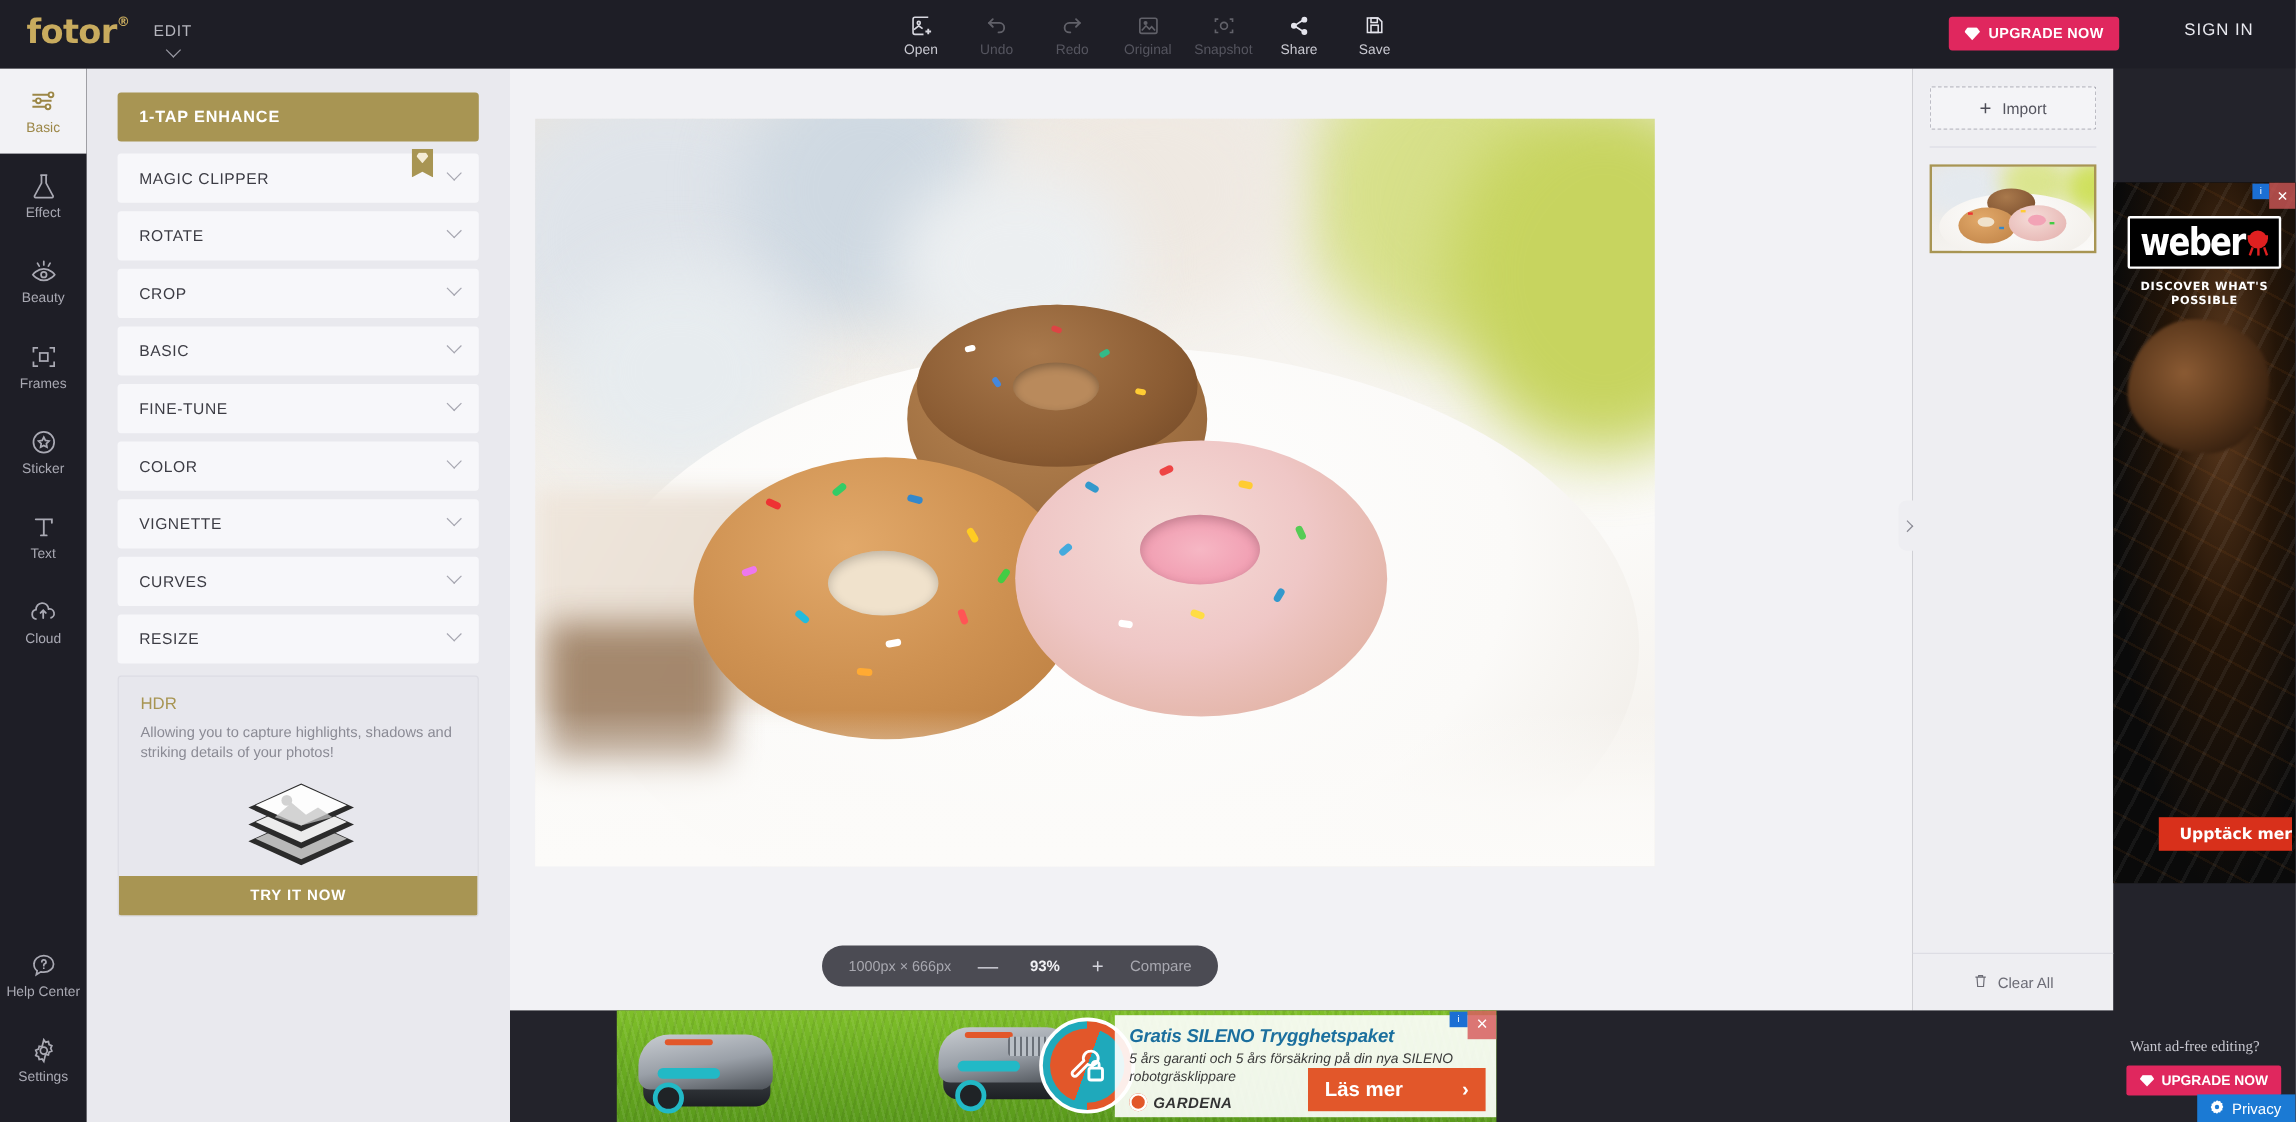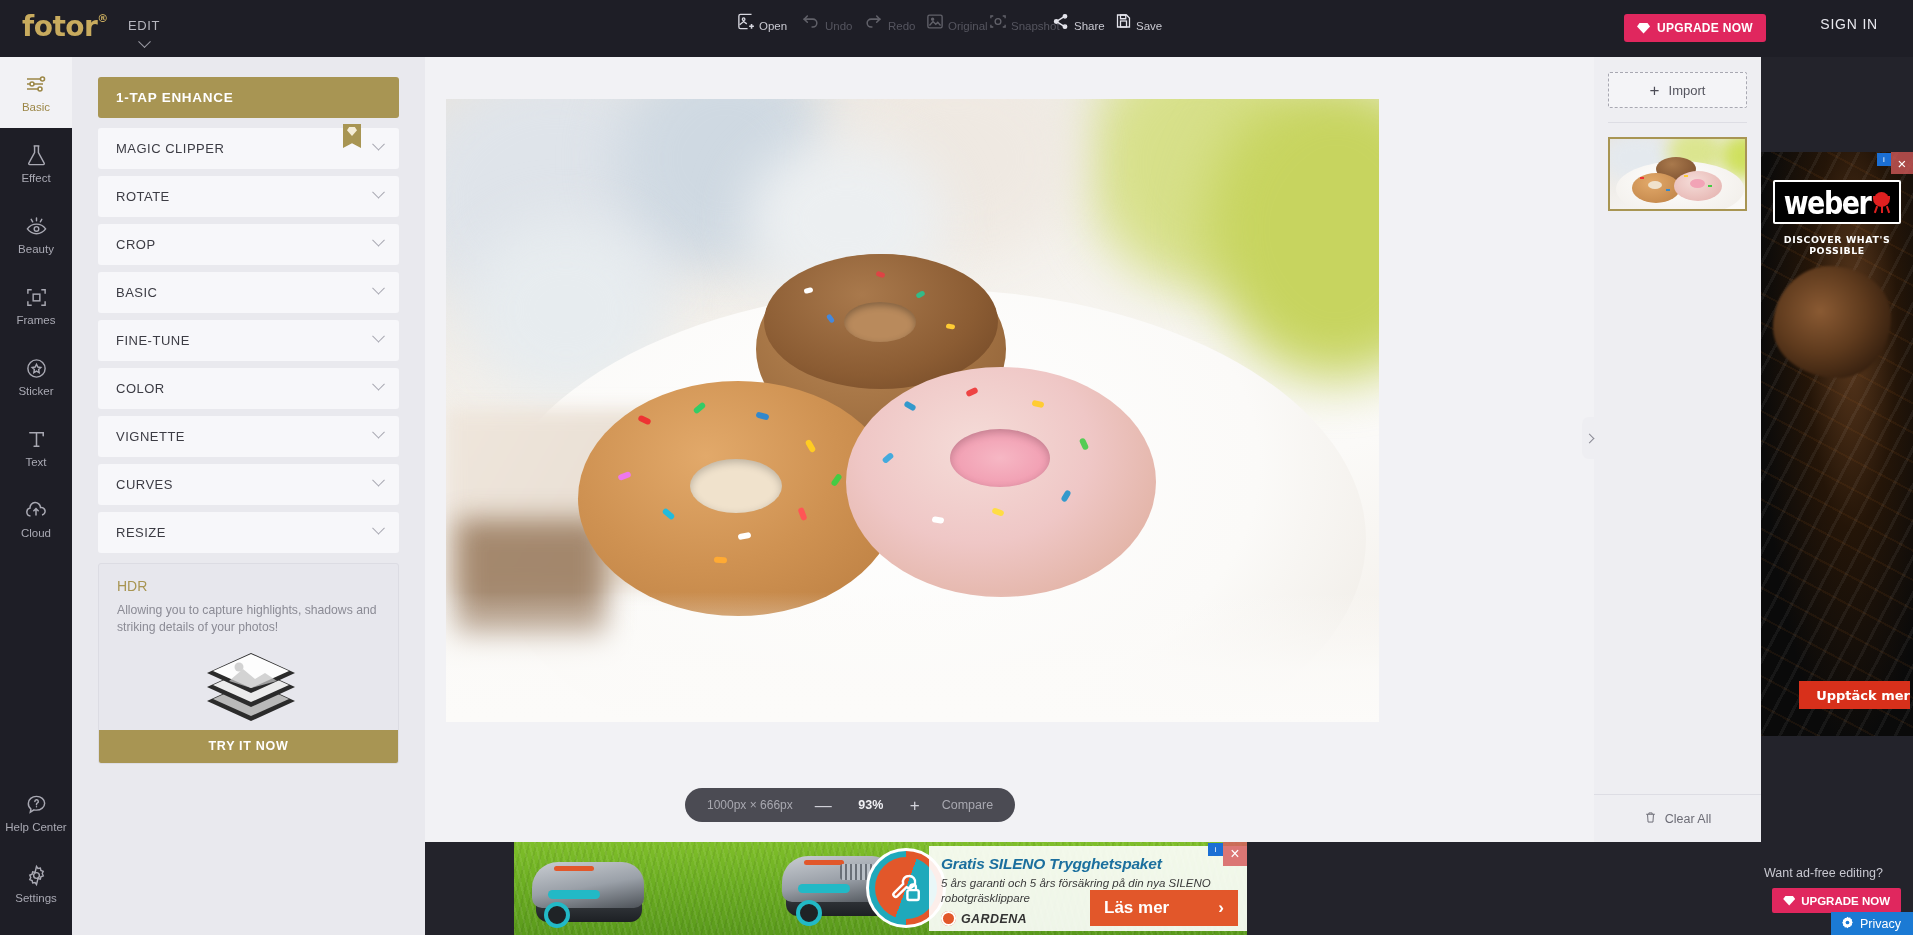--- a/index.html
+++ b/index.html
@@ -30,21 +30,21 @@
   .chev-down {
     display: inline-block; width: 9px; height: 9px;
     border-right: 1.6px solid #9a9aa4; border-bottom: 1.6px solid #9a9aa4;
     transform: rotate(45deg) translate(-2px,-2px);
   }
   #tools {
     position: absolute; left: 50%; top: 6px; transform: translateX(-50%);
     display: flex; gap: 0px;
   }
   .tool {
-    width: 63px; display: flex; align-items: flex-end;
+    width: 63px; display: flex; flex-direction: column; align-items: center;
     gap: 4px; cursor: pointer; padding-top: 4px;
   }
   .tool .ic { height: 22px; display: flex; align-items: center; justify-content: center; }
   .tool .lb { font-size: 11.5px; color: #c9c9d1; }
   .tool.disabled .lb { color: #55555f; }
   .tool.disabled svg { opacity: 0.36; }
 
   #upgrade-top {
     position: absolute; right: 147px; top: 14px; height: 28px;
     background: #e0275e; border-radius: 3px; color: #fff;
@@ -297,21 +297,21 @@
     display: flex; align-items: center; justify-content: center; cursor: pointer;
   }
   #ad-adchoice {
     position: absolute; right: 24px; top: 1px; width: 15px; height: 13px;
     background: #1b6fd4; color: #fff; font-size: 8px;
     display: flex; align-items: center; justify-content: center; cursor: pointer;
   }
 
   
   #adfree {
-    position: absolute; right: 30px; bottom: 55px; font-size: 12.5px; color: #c8c8d0; z-index: 36;
+    position: absolute; right: 30px; bottom: 55px; font-size: 12.5px; color: #c8c8d0; z-index: 36; font-family: Liberation Serif, serif;
   }
   #upgrade-bottom {
     position: absolute; right: 12px; bottom: 22px; height: 25px;
     background: #e0275e; border-radius: 2px; color: #fff;
     display: flex; align-items: center; gap: 6px; padding: 0 11px;
     font-size: 11.5px; font-weight: bold; cursor: pointer; z-index: 36;
   }
   #privacy {
     position: absolute; right: 0px; bottom: 0px; height: 23px;
     background: #1b7ad4; color: #fff; display: flex; align-items: center;

